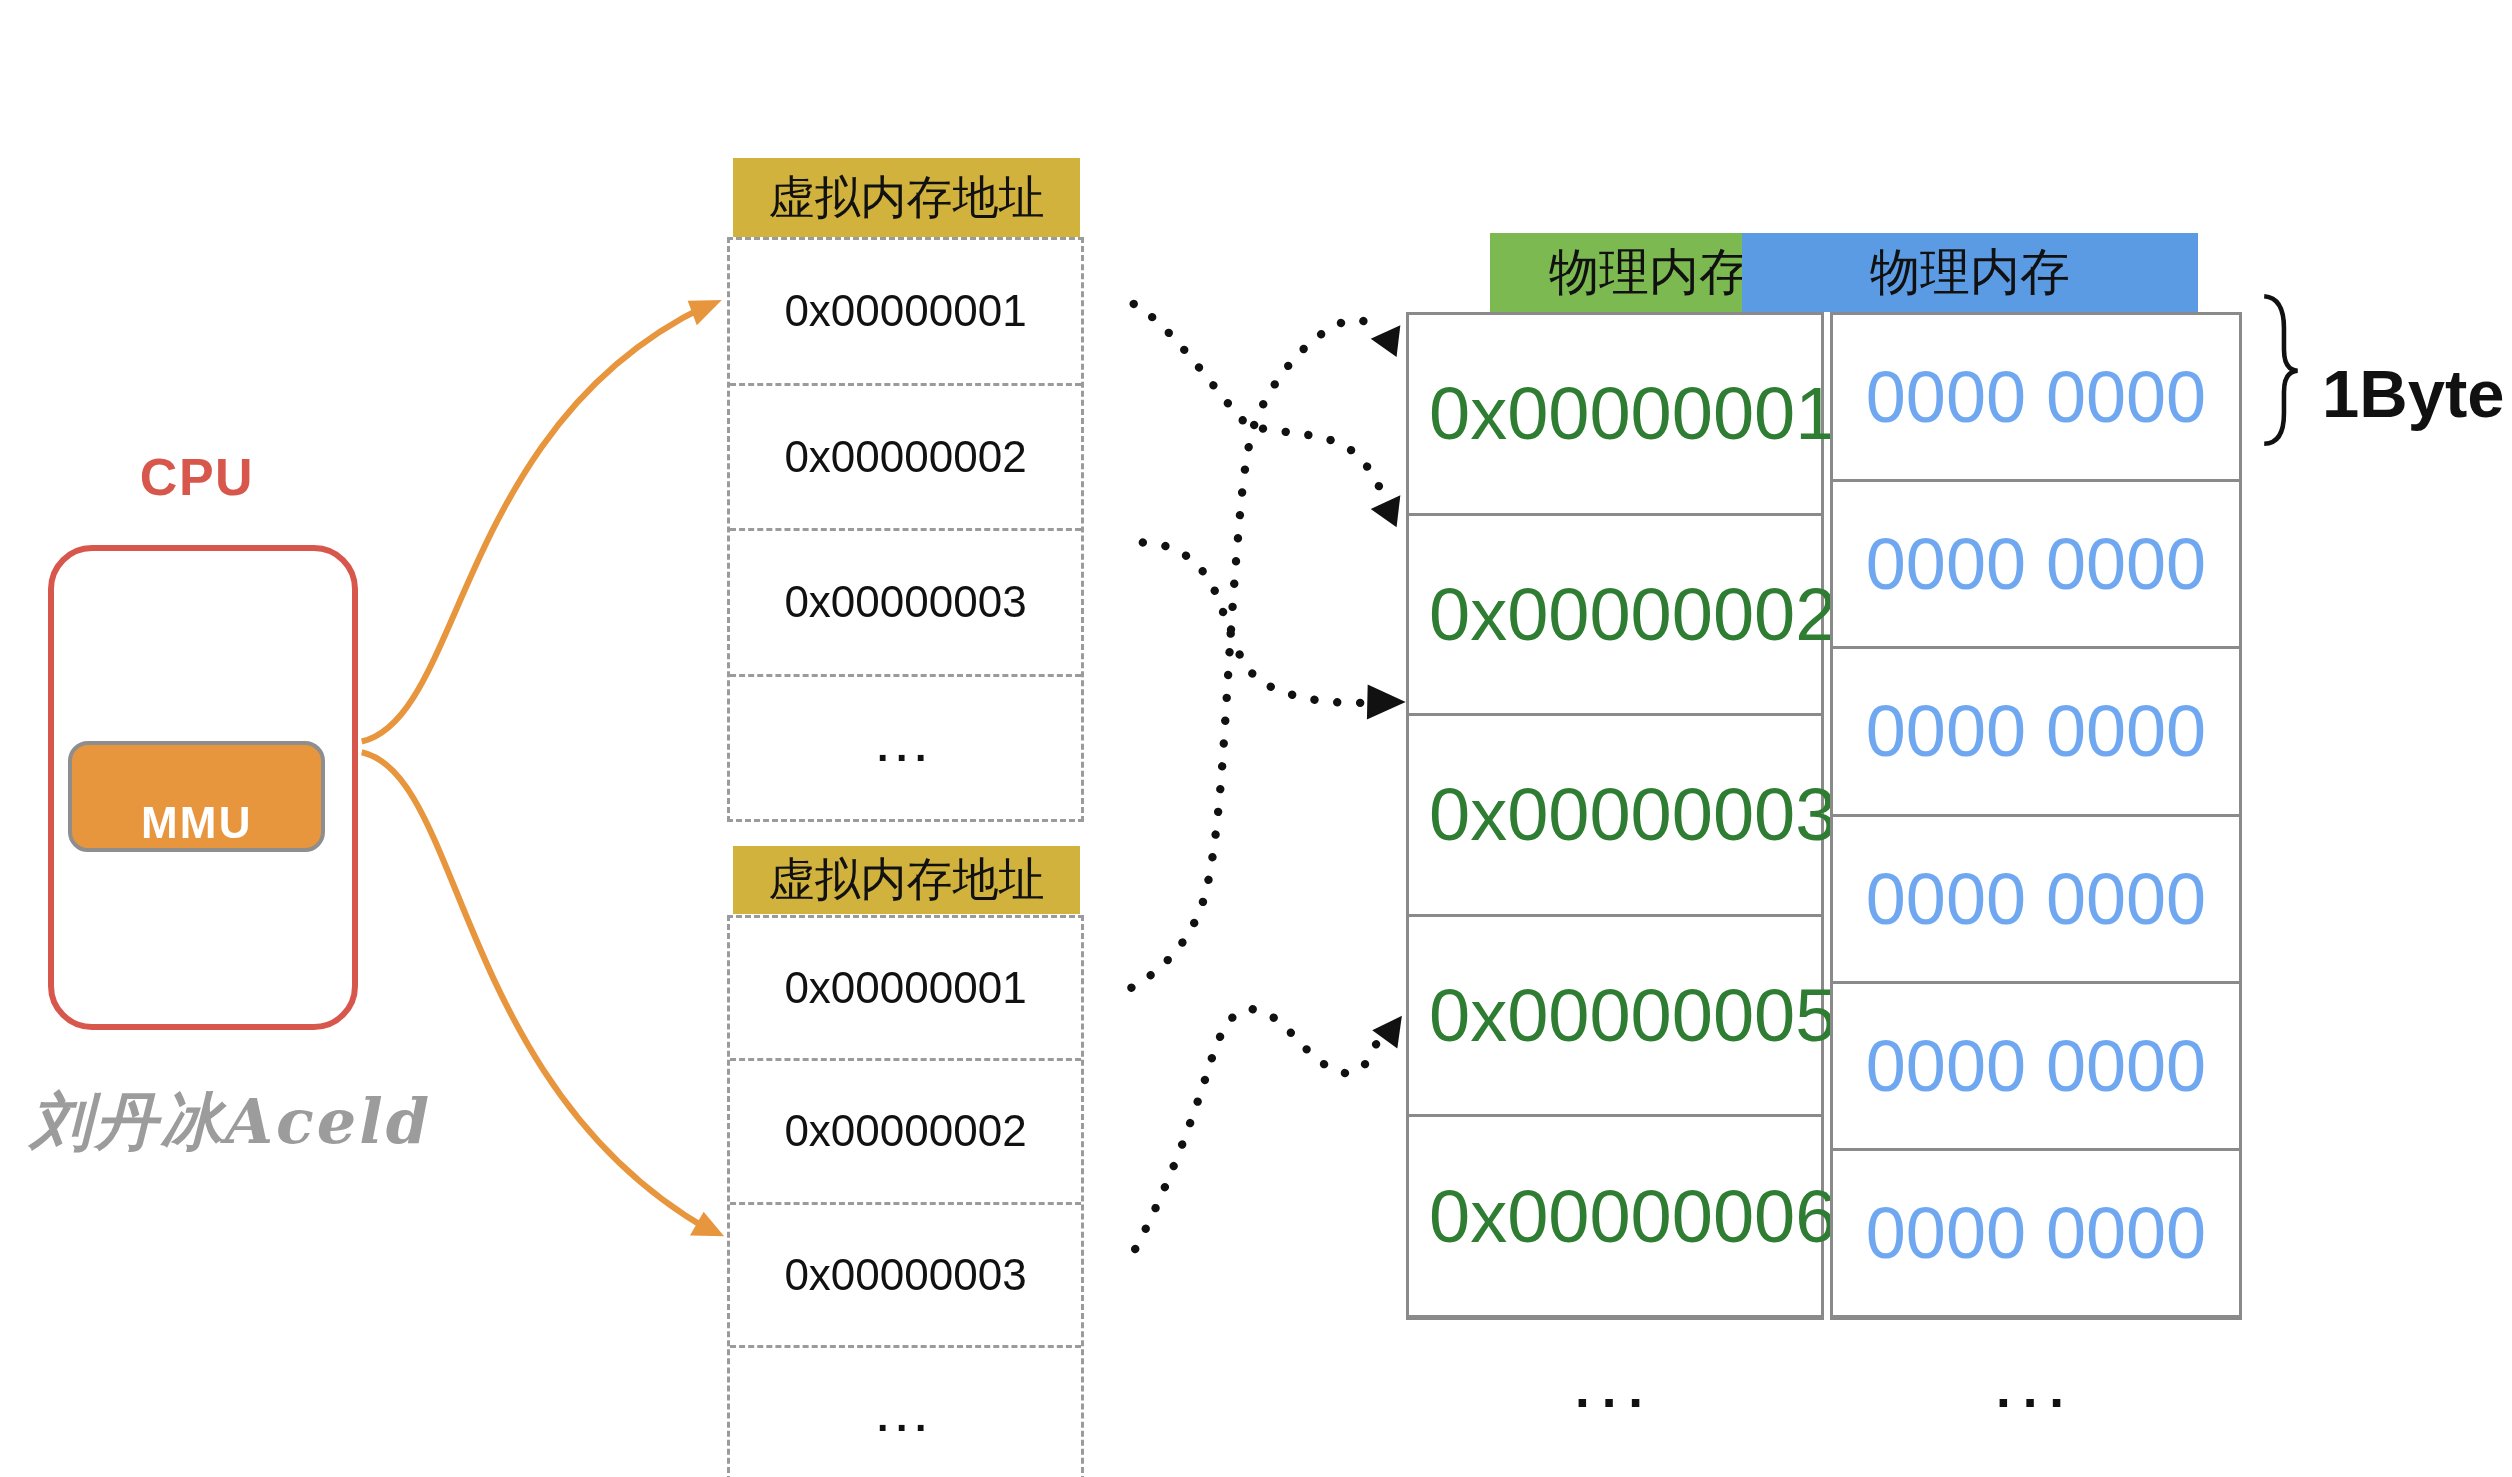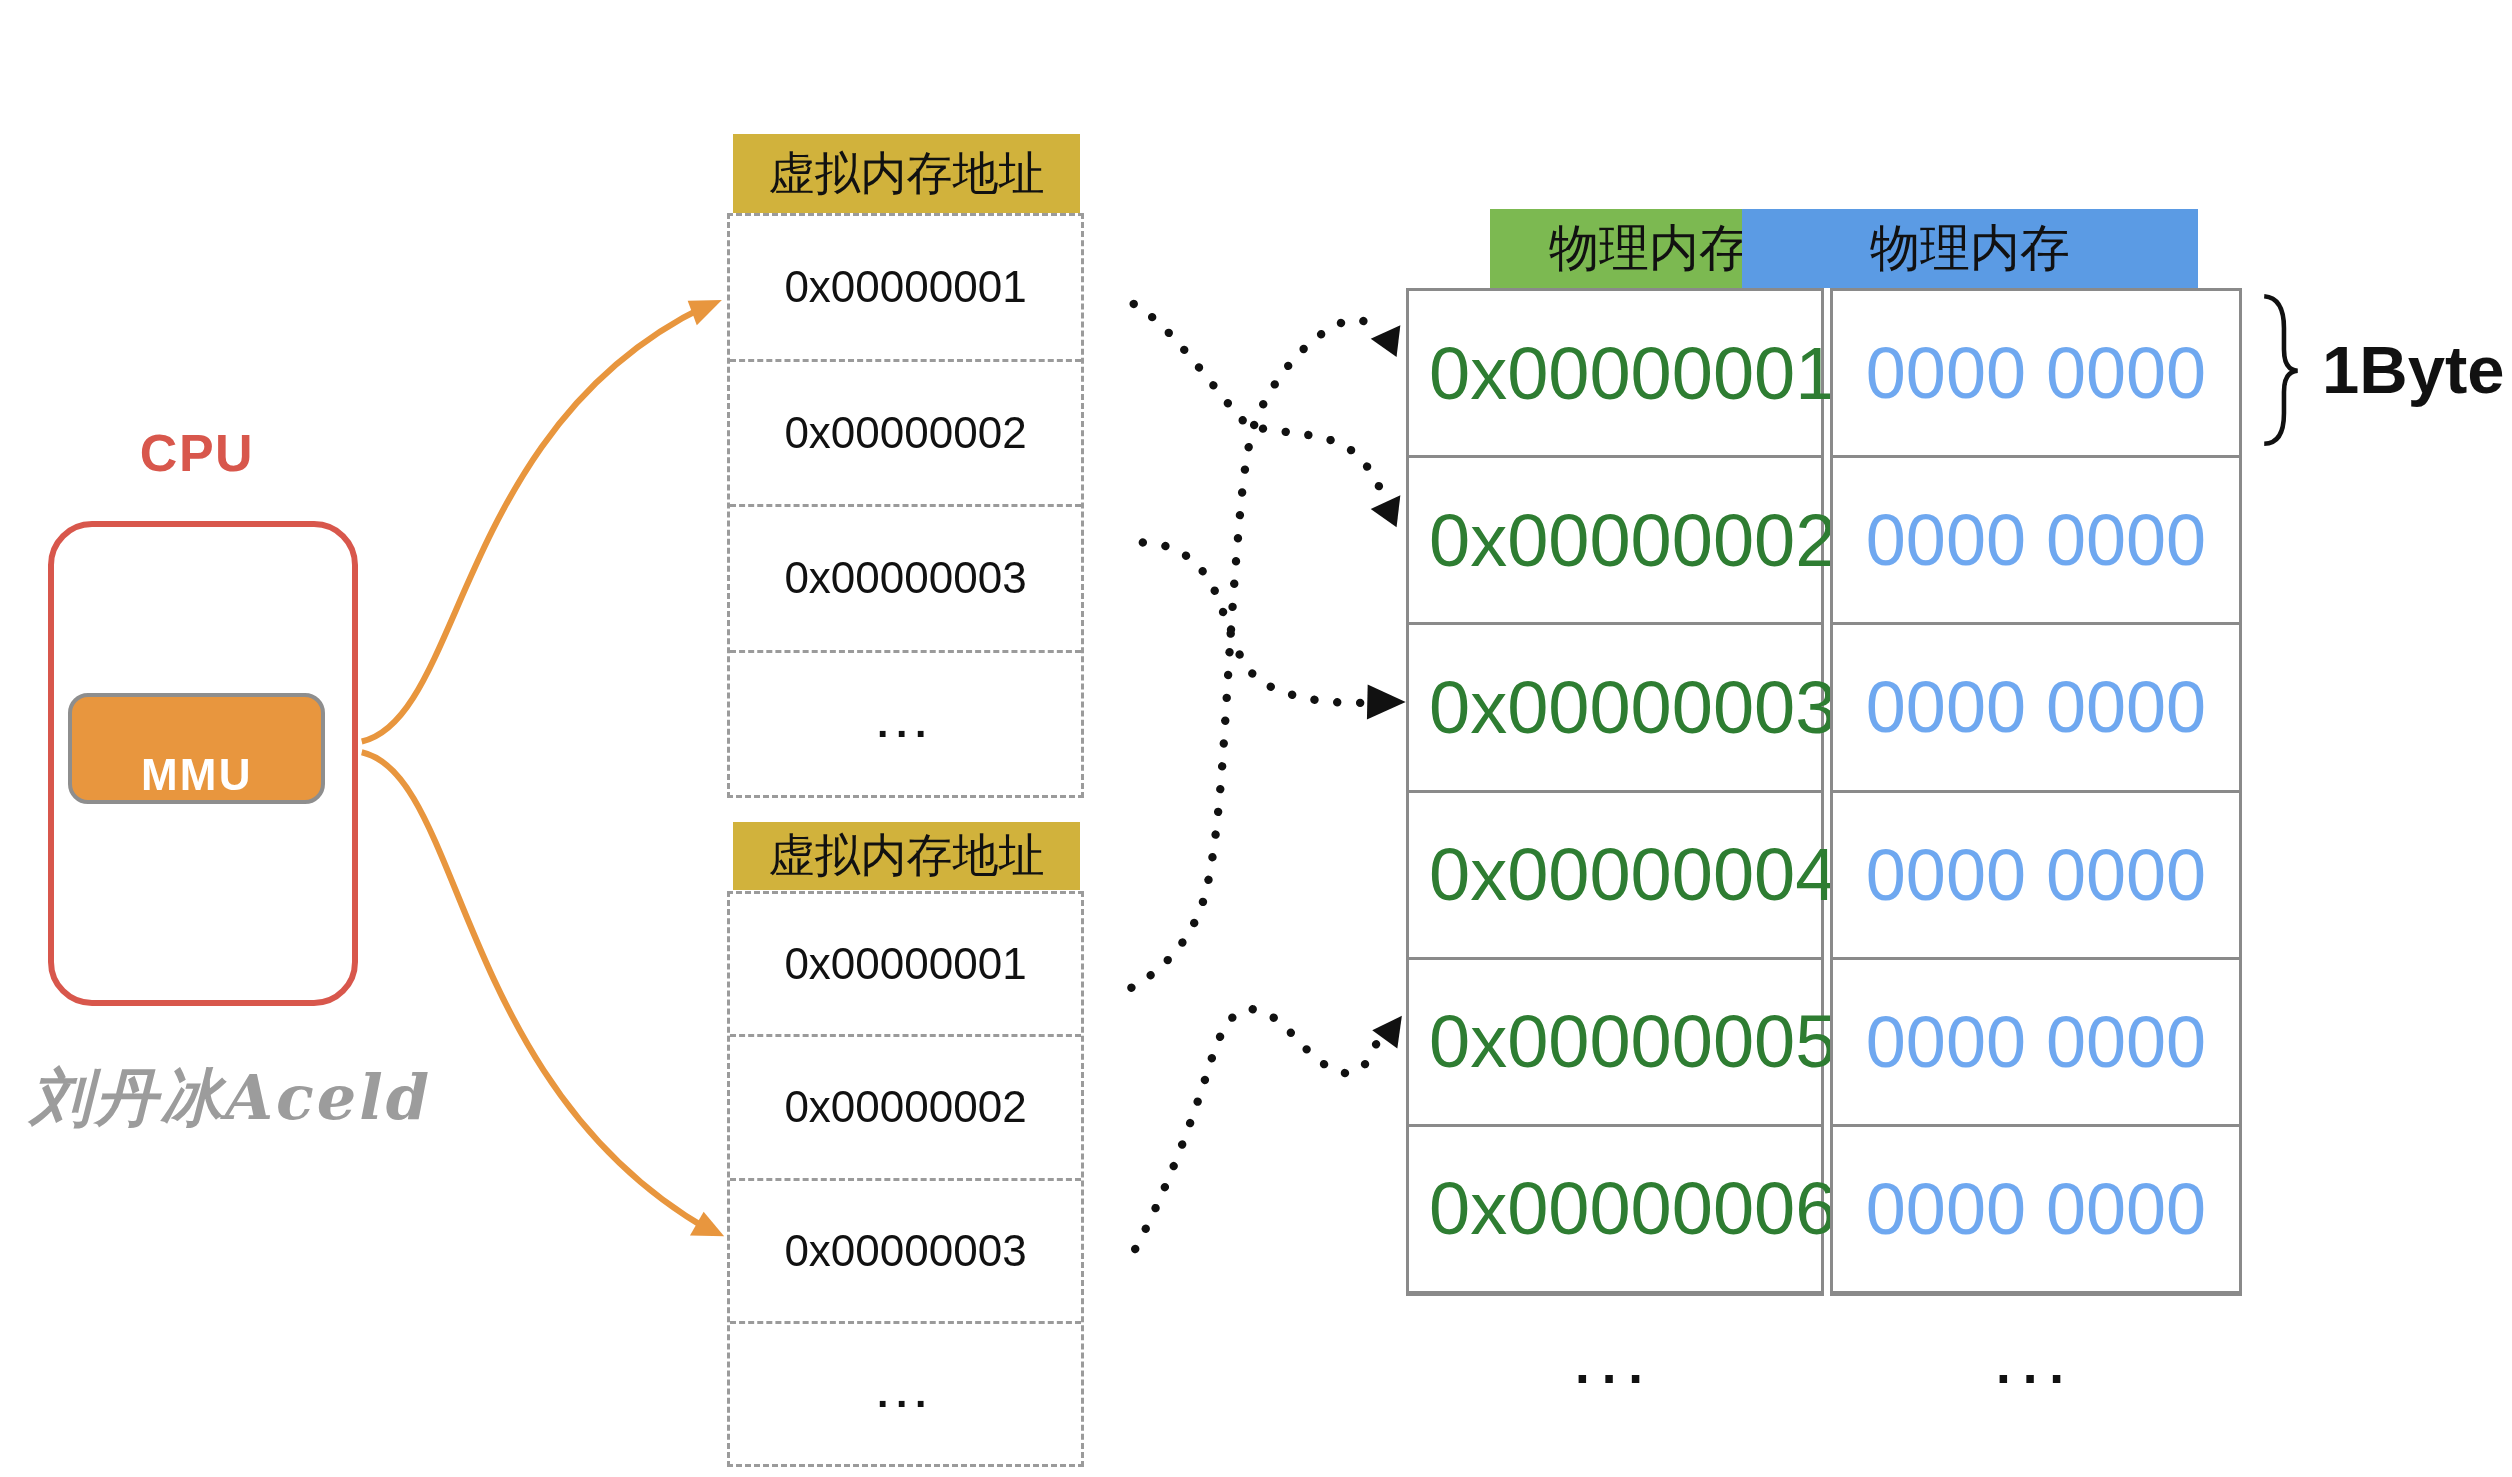--- a/index.html
+++ b/index.html
@@ -1,18 +1,18 @@
 <!DOCTYPE html>
 <html style="--red: #d8574c; --orange: #e8963e; --yellow: #d1b23c; --green-header: #7cb951; --blue-header: #5b9be4; --green-text: #2e7d32; --blue-text: #6fa8f0; --border-gray: #8a8a8a; --dash-gray: #9b9b9b; --watermark-gray: #9c9c9c;font-size:12px"><head>
 <meta charset="utf-8">
 <style>
   html,body{margin:0;padding:0;background:#ffffff;}
   body{width:2512px;height:1477px;position:relative;overflow:hidden;
        font-family:"Liberation Sans","DejaVu Sans",sans-serif;}
-  .abs{position:absolute;}
+  .abs{position:absolute;margin-top:24px;}
 
   
   .cpu-title{left:48px;top:423px;width:298px;text-align:center;
              font-size:52px;font-weight:bold;color:var(--red);letter-spacing:1.5px;}
   .cpu-box{left:48px;top:521px;width:298px;height:473px;background:#fff;
            border:6px solid var(--red);border-radius:44px;}
   .mmu-box{left:67px;top:692px;width:249px;height:103px;background:var(--orange);
            border:4.6px solid #8e8e8e;border-radius:20px;display:flex;
            align-items:flex-end;justify-content:center;}
   .mmu-box span{font-size:44px;font-weight:bold;color:#ffffff;letter-spacing:2.3px;}
@@ -112,21 +112,20 @@
   <div class="v-row">0x00000002</div>
   <div class="v-row">0x00000003</div>
   <div class="v-row dots">...</div>
 </div>
 
 <div class="abs p-header addr">物理内存地址</div>
 <div class="abs p-body addr">
   <div class="p-row addr">0x00000001</div>
   <div class="p-row addr">0x00000002</div>
   <div class="p-row addr">0x00000003</div>
-  <div class="p-row addr">0x00000004</div>
   <div class="p-row addr">0x00000005</div>
   <div class="p-row addr">0x00000006</div>
 </div>
 
 <div class="abs p-header mem">物理内存</div>
 <div class="abs p-body mem">
   <div class="p-row mem">0000 0000</div>
   <div class="p-row mem">0000 0000</div>
   <div class="p-row mem">0000 0000</div>
   <div class="p-row mem">0000 0000</div>

